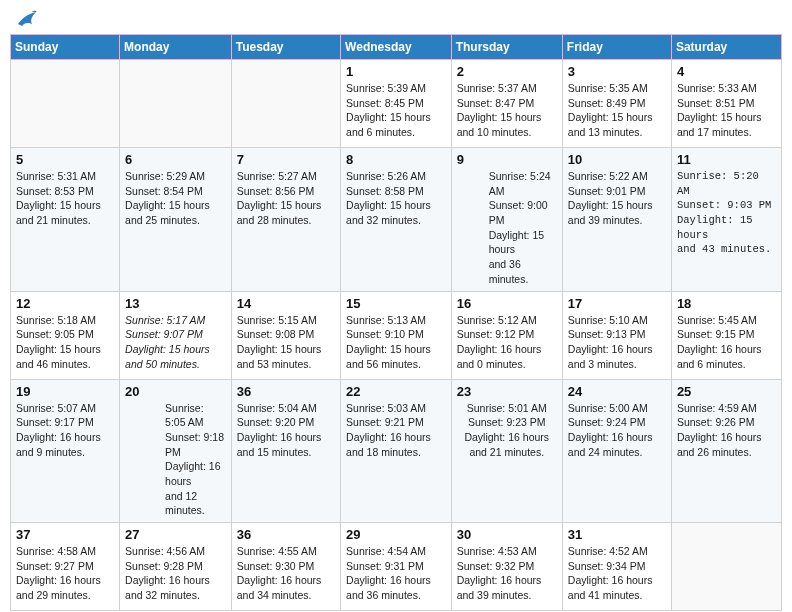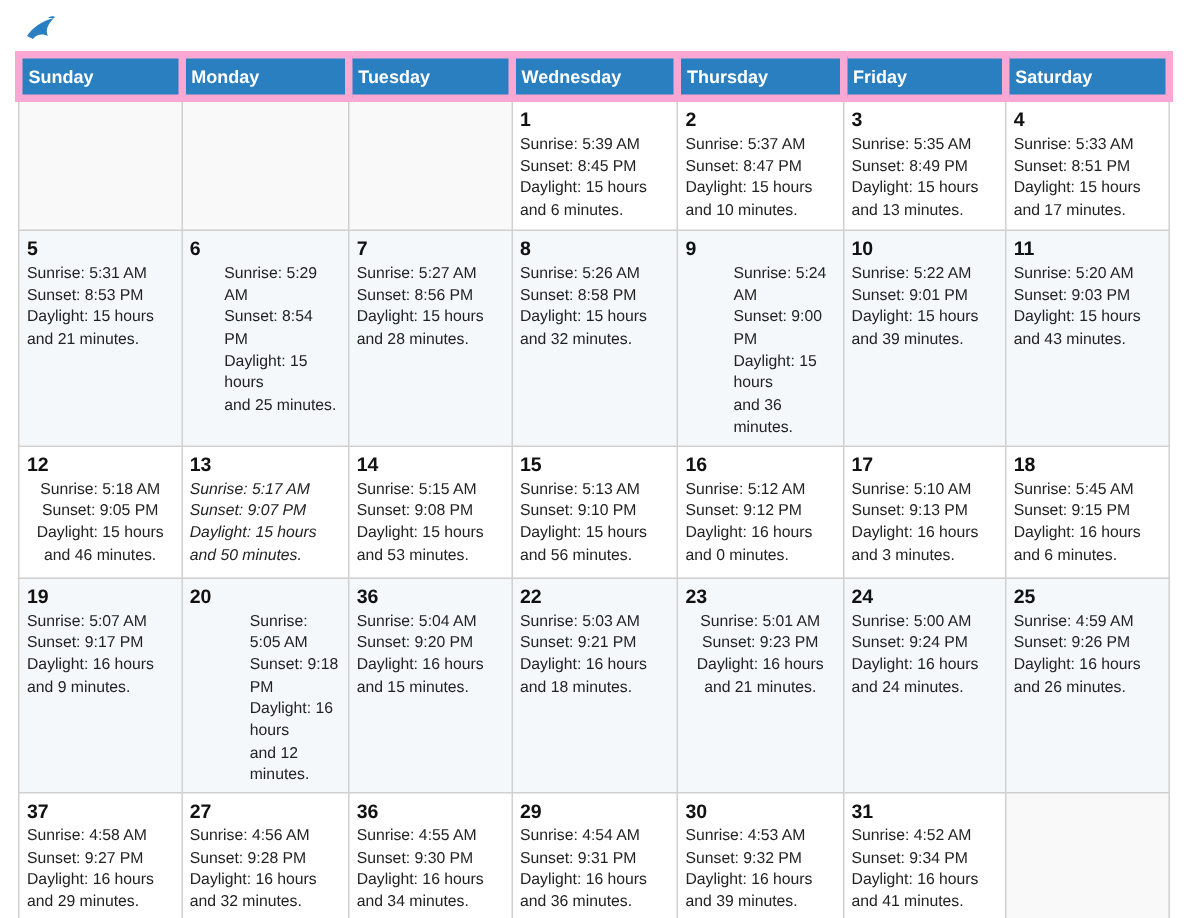--- a/index.html
+++ b/index.html
@@ -60,21 +60,21 @@
       border-collapse: collapse;
       font-size: 11px;
     }
     .calendar thead tr th {
       background: #2a7fc1;
       color: #fff;
       font-weight: bold;
       font-size: 12px;
       padding: 5px 4px;
       text-align: left;
-      border: 5px solid #f9a8d4;
+      border: 1px solid #f9a8d4;
     }
     .calendar tbody tr td {
       vertical-align: top;
       border: 1px solid #d0d0d0;
       padding: 4px 5px;
       width: 113px;
       min-height: 80px;
       height: 88px;
       background: #fff;
     }
@@ -166,21 +166,21 @@
       <tr>
         <td>
           <span class="day-num">5</span>
           <div class="day-info" style="white-space: pre-line;">Sunrise: 5:31 AM
 Sunset: 8:53 PM
 Daylight: 15 hours
 and 21 minutes.</div>
         </td>
         <td>
           <span class="day-num">6</span>
-          <div class="day-info" style="white-space: pre-line; margin-left: 23px;">Sunrise: 5:29 AM
+          <div class="day-info" style="white-space: pre-line;">Sunrise: 5:29 AM
 Sunset: 8:54 PM
 Daylight: 15 hours
 and 25 minutes.</div>
         </td>
         <td>
           <span class="day-num">7</span>
           <div class="day-info" style="white-space: pre-line;">Sunrise: 5:27 AM
 Sunset: 8:56 PM
 Daylight: 15 hours
 and 28 minutes.</div>
@@ -201,30 +201,30 @@
         </td>
         <td>
           <span class="day-num">10</span>
           <div class="day-info" style="white-space: pre-line;">Sunrise: 5:22 AM
 Sunset: 9:01 PM
 Daylight: 15 hours
 and 39 minutes.</div>
         </td>
         <td>
           <span class="day-num">11</span>
-          <div class="day-info" style="white-space: pre-line;">Sunrise: 5:20 AM
+          <div class="day-info" style="white-space: pre-line; font-family: Liberation Mono, monospace;">Sunrise: 5:20 AM
 Sunset: 9:03 PM
 Daylight: 15 hours
 and 43 minutes.</div>
         </td>
       </tr>
       <tr>
         <td>
           <span class="day-num">12</span>
-          <div class="day-info" style="white-space: pre-line; text-align: center;">Sunrise: 5:18 AM
+          <div class="day-info" style="white-space: pre-line;">Sunrise: 5:18 AM
 Sunset: 9:05 PM
 Daylight: 15 hours
 and 46 minutes.</div>
         </td>
         <td>
           <span class="day-num">13</span>
           <div class="day-info" style="white-space: pre-line; font-style: italic;">Sunrise: 5:17 AM
 Sunset: 9:07 PM
 Daylight: 15 hours
 and 50 minutes.</div>

